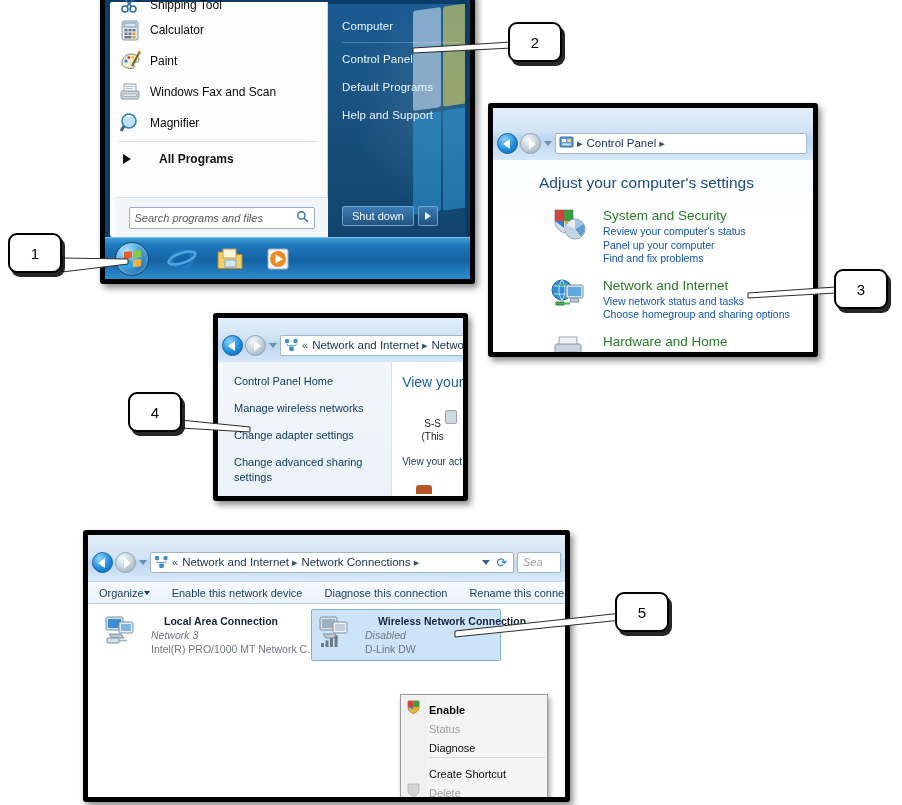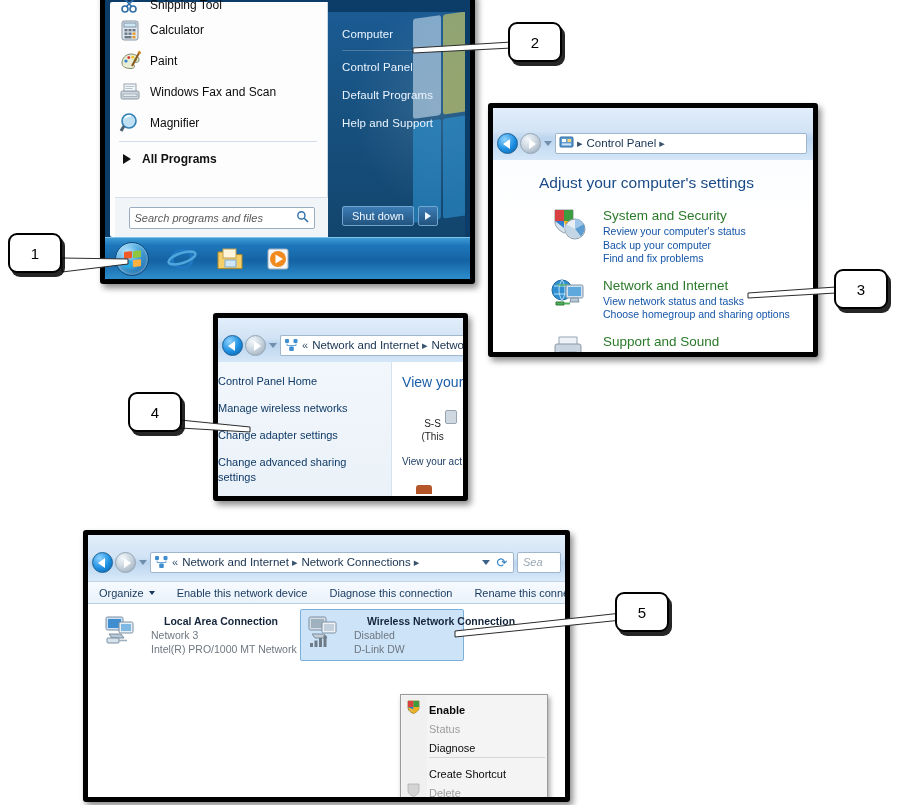--- a/index.html
+++ b/index.html
@@ -88,36 +88,36 @@
     position:relative; margin:5px 0 0 5px; border-radius:2px 0 0 2px;
   }
   .sm-list { padding-top: 0px; }
   .sm-item {
     height: 31px; display:flex; align-items:center; gap:9px;
     padding-left: 9px; font-size: 12px; color:#0b0b0b;
   }
   .sm-item .lbl { white-space: nowrap; }
   .sm-ico { width:22px;height:22px;flex:0 0 auto;position:relative;}
   .sm-div { height:1px; background:#d2dde8; margin: 3px 10px 3px 9px;}
-  .sm-allprog { height:28px; display:flex; align-items:center; gap:11px; padding-left:13px;
+  .sm-allprog { height:28px; display:flex; align-items:center; gap:28px; padding-left:13px;
     font-size:12px; font-weight:bold; color:#111;}
   .sm-arrow { width:0;height:0;border-top:5px solid transparent;border-bottom:5px solid transparent;
      border-left:8px solid #111; }
   .sm-search {
     position:absolute; left:5px; bottom:0px; width:213px; height:40px;
     background:#f2f5f8; border-top:1px solid #d5dfe9;
     display:flex; align-items:center; justify-content:center;
   }
   .sm-searchfield {
     width:186px;height:22px;background:#fff;border:1px solid #9aaec1;border-radius:2px;
     display:flex;align-items:center;padding:0 5px;font-size:11px;font-style:italic;color:#5a5a5a;
     justify-content:space-between;
   }
   .sm-right {
-    flex:1 1 auto; position:relative; margin:15px 5px 0 0;
+    flex:1 1 auto; position:relative; margin:7px 5px 0 0;
     background:
       radial-gradient(ellipse at 78% 42%, rgba(255,255,255,.10) 0%, rgba(255,255,255,0) 55%),
       linear-gradient(to bottom, #1b5b93 0%, #17517f 45%, #12456d 100%);
     overflow:hidden;
   }
   .sm-logo {
     position:absolute; right:-18px; top:2px; width:70px; height:215px; opacity:.55;
     transform: skewY(-8deg);
   }
   .sm-logo div { position:absolute; width:28px; height:100px; border-radius:3px;}
@@ -169,46 +169,46 @@
   .cp-cat .tx { padding-top:1px;margin-left:7px;}
   .cp-cat .t { font-size:13.5px; color:#2a7a2a; line-height:16px; margin-bottom:1px;}
   .cp-cat .l { font-size:10.5px; color:#1455a8; line-height:13.5px;}
 
   
   #nswin { left: 213px; top: 313px; width: 255px; height: 188px; }
   .ns-title { height:44px;
     background: linear-gradient(to bottom,#e2eefa 0%, #d2e3f5 45%, #bcd5ee 58%, #d5e7f8 100%);
     position:relative;}
   .ns-body { position:absolute; left:0;right:0;top:44px;bottom:0; display:flex; }
-  .ns-nav { width:175px; background:linear-gradient(to bottom,#f2f7fc,#eaf1f8); padding:12px 0 0 0;
+  .ns-nav { width:175px; background:linear-gradient(to bottom,#f2f7fc,#eaf1f8); padding:12px 0 0 16px;
     border-right:1px solid #d6e2ee;}
   .ns-link { font-size:11px; color:#103a66; line-height:15px; margin-bottom:12px; max-width:140px;}
   .ns-main { flex:1 1 auto; background:#fff; padding:12px 0 0 10px; position:relative; overflow:hidden;}
   .ns-h { font-size:14px; color:#1b5faa; white-space:nowrap;}
   .ns-small { font-size:10px; color:#222; text-align:center; margin-top:28px; white-space:nowrap;}
   .ns-act { font-size:10px; color:#17395e; margin-top:14px; white-space:nowrap;}
 
   
   #ncwin { left: 83px; top: 530px; width: 487px; height: 272px; }
   .nc-title { height:46px;
     background: linear-gradient(to bottom,#e2eefa 0%, #d2e3f5 48%, #bcd5ee 60%, #d9eafa 100%);
     position:relative;}
   .nc-toolbar {
     position:absolute; left:0;right:0;top:46px;height:23px;
     background: linear-gradient(to bottom,#f7fbff,#e9f1fa);
     border-top:1px solid #c3d6e8; border-bottom:1px solid #b9cee2;
     display:flex; align-items:center; font-size:11px; color:#17395e;
   }
-  .nc-tb { padding: 0 11px; display:flex; align-items:center; gap:5px; white-space:nowrap;}
+  .nc-tb { padding: 0 11px; display:flex; align-items:center; white-space:nowrap;}
   .nc-tb .car { width:0;height:0;border-left:3.5px solid transparent;border-right:3.5px solid transparent;border-top:4.5px solid #17395e;}
   .nc-body { position:absolute; left:0;right:0;top:69px;bottom:0; background:#fff; padding:8px 0 0 8px;}
   .conn { position:absolute; display:flex; gap:8px; padding:4px 6px 4px 5px; border-radius:2px;}
   .conn .ic { width:40px;height:36px;flex:0 0 auto;position:relative;}
   .conn .nm { font-size:10.5px; color:#14243a; font-weight:bold; line-height:14px; white-space:nowrap;margin-left:13px;}
-  .conn .s1 { font-size:10.5px; color:#6f7780; line-height:14px; white-space:nowrap;}
+  .conn .s1 { font-size:10.5px; color:#6f7780; line-height:14px; white-space:nowrap;font-style:italic;}
   .conn .s2 { font-size:10.5px; color:#6f7780; line-height:14px; white-space:nowrap;}
   .conn.selected { background:#cde3f7; border:1px solid #7cb0dc; }
 
   
   .ctxmenu {
     position:absolute; left:312px; top:90px; width:148px;
     background:#f4f4f4; border:1px solid #9a9a9a; box-shadow:2px 3px 5px rgba(0,0,0,.35);
     padding:2px 0;
   }
   .ctxmenu .strip { position:absolute; left:1px; top:1px; bottom:1px; width:25px; background:#f0f0f0;}
@@ -433,21 +433,21 @@
               <path d="M13 14h9v1c0 4-4 7-6.5 8.6z" fill="#f0b01e"></path>
             <circle cx="24" cy="22" r="10" fill="#e8eef4" stroke="#8b98a5"></circle>
             <path d="M24 22 L24 12 a10 10 0 0 1 8.6 5z" fill="#9fc6e8"></path>
             <path d="M24 22 L32.6 17 a10 10 0 0 1 -3 12.4z" fill="#5d9cd0"></path>
             <path d="M24 22 L29.6 29.4 a10 10 0 0 1 -14.6 -12.4z" fill="#c2d6e6"></path>
           </svg>
         </span>
         <span class="tx">
           <div class="t">System and Security</div>
           <div class="l">Review your computer's status</div>
-          <div class="l">Back up your computer</div>
+          <div class="l">Panel up your computer</div>
           <div class="l">Find and fix problems</div>
         </span>
       </div>
 
       <div class="cp-cat">
         <span class="ic">
           <svg width="36" height="34" viewBox="0 0 36 34">
             <circle cx="11" cy="13" r="10" fill="#2f8fd0" stroke="#1f6ca3"></circle>
             <path d="M3 9h16M3 17h16M11 3c4 5 4 15 0 20M11 3c-4 5-4 15 0 20" stroke="#bfe3f7" fill="none" stroke-width="1"></path>
             <path d="M5 7c3 3 10 3 13 0" fill="#5fb36a" opacity=".8"></path>
@@ -467,21 +467,21 @@
 
       <div class="cp-cat">
         <span class="ic">
           <svg width="36" height="34" viewBox="0 0 36 34">
             <path d="M8 4h18v8H8z" fill="#eef3f8" stroke="#97a5b2"></path>
             <rect x="4" y="11" width="26" height="10" rx="2" fill="#c9d5e0" stroke="#8b98a5"></rect>
             <rect x="9" y="19" width="16" height="7" fill="#f4f8fb" stroke="#97a5b2"></rect>
           </svg>
         </span>
         <span class="tx">
-          <div class="t">Support and Sound</div>
+          <div class="t">Hardware and Home</div>
           <div class="l">View devices and printers</div>
         </span>
       </div>
     </div>
   </div>
 
   <div class="win" id="nswin">
     <div class="ns-title">
       <div class="addrbar" style="top:14px">
         <span class="navbtn navback"></span>
@@ -587,21 +587,21 @@
             <path d="M16 26.5 h8" stroke="#9fb0bf" stroke-width="1.6"></path>
           </svg>
         </span>
         <span>
           <div class="nm">Local Area Connection</div>
           <div class="s1">Network  3</div>
           <div class="s2">Intel(R) PRO/1000 MT Network C...</div>
         </span>
       </div>
 
-      <div class="conn selected" style="left:212px;top:5px;width:164px">
+      <div class="conn selected" style="left:223px;top:5px;width:190px">
         <span class="ic">
           <svg width="40" height="36" viewBox="0 0 40 36">
             <rect x="3" y="3" width="17" height="13" rx="1.5" fill="#d6dde4" stroke="#7a8fa2"></rect>
             <rect x="5" y="5" width="13" height="9" fill="#9fb0bf"></rect>
             <rect x="16" y="8" width="14" height="11" rx="1.5" fill="#eef2f6" stroke="#7a8fa2"></rect>
             <rect x="18" y="10" width="10" height="7" fill="#c3d0dc"></rect>
             <path d="M6 20 h12 l3 4 H9z" fill="#c4cdd6" stroke="#7a8fa2"></path>
             <g fill="#6e7a86">
               <rect x="4" y="29" width="3" height="4"></rect>
                 <rect x="8.5" y="26.5" width="3" height="6.5"></rect>

